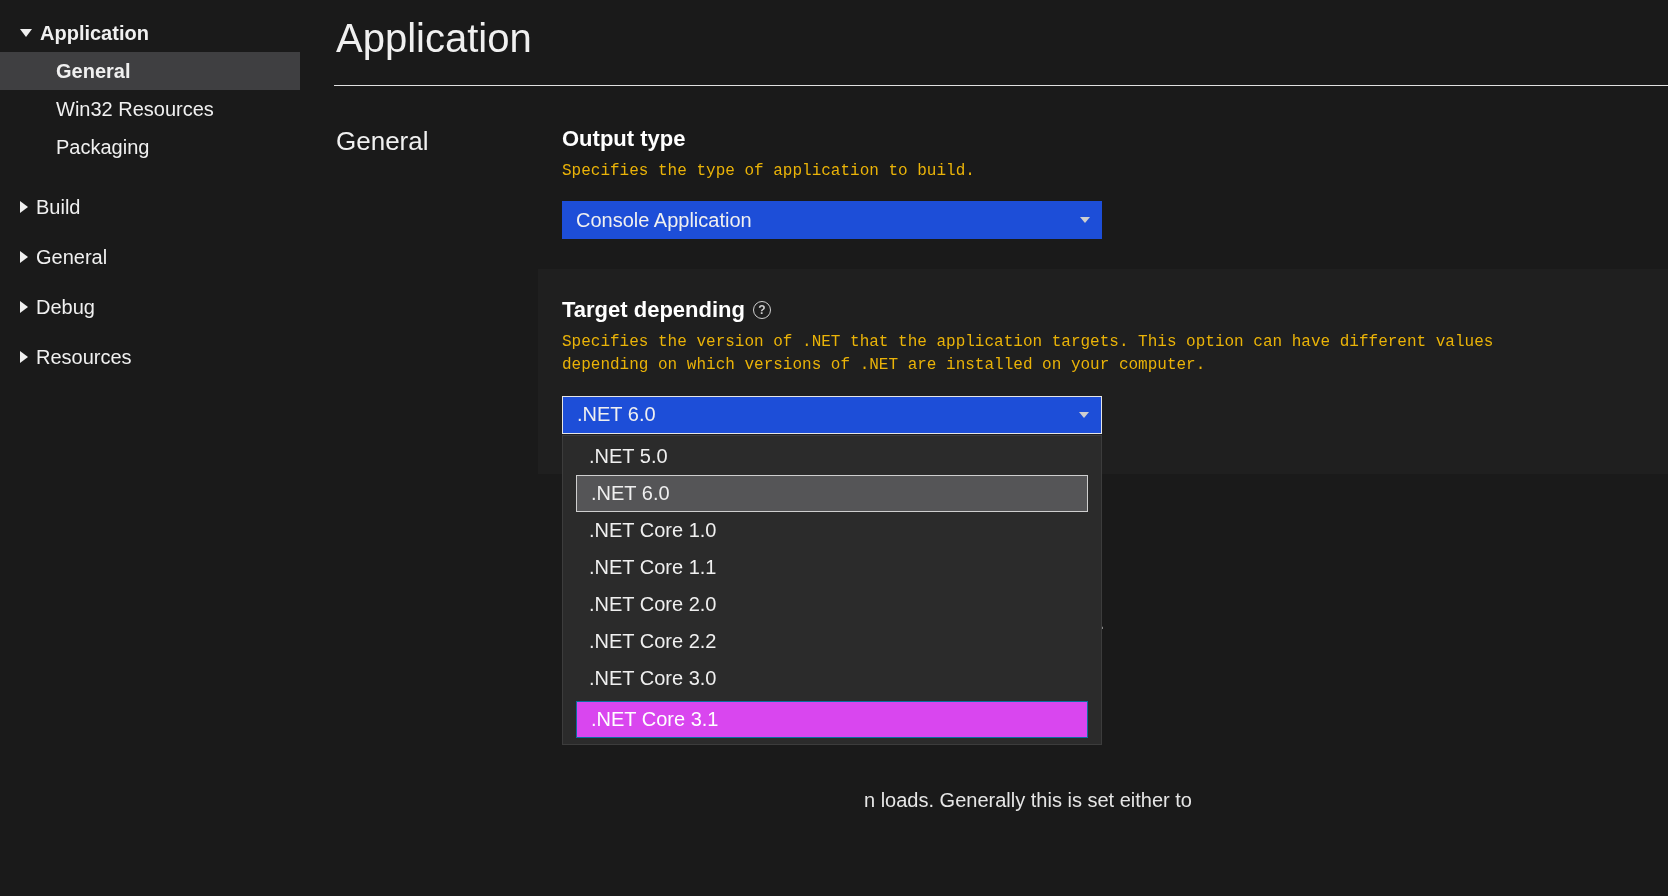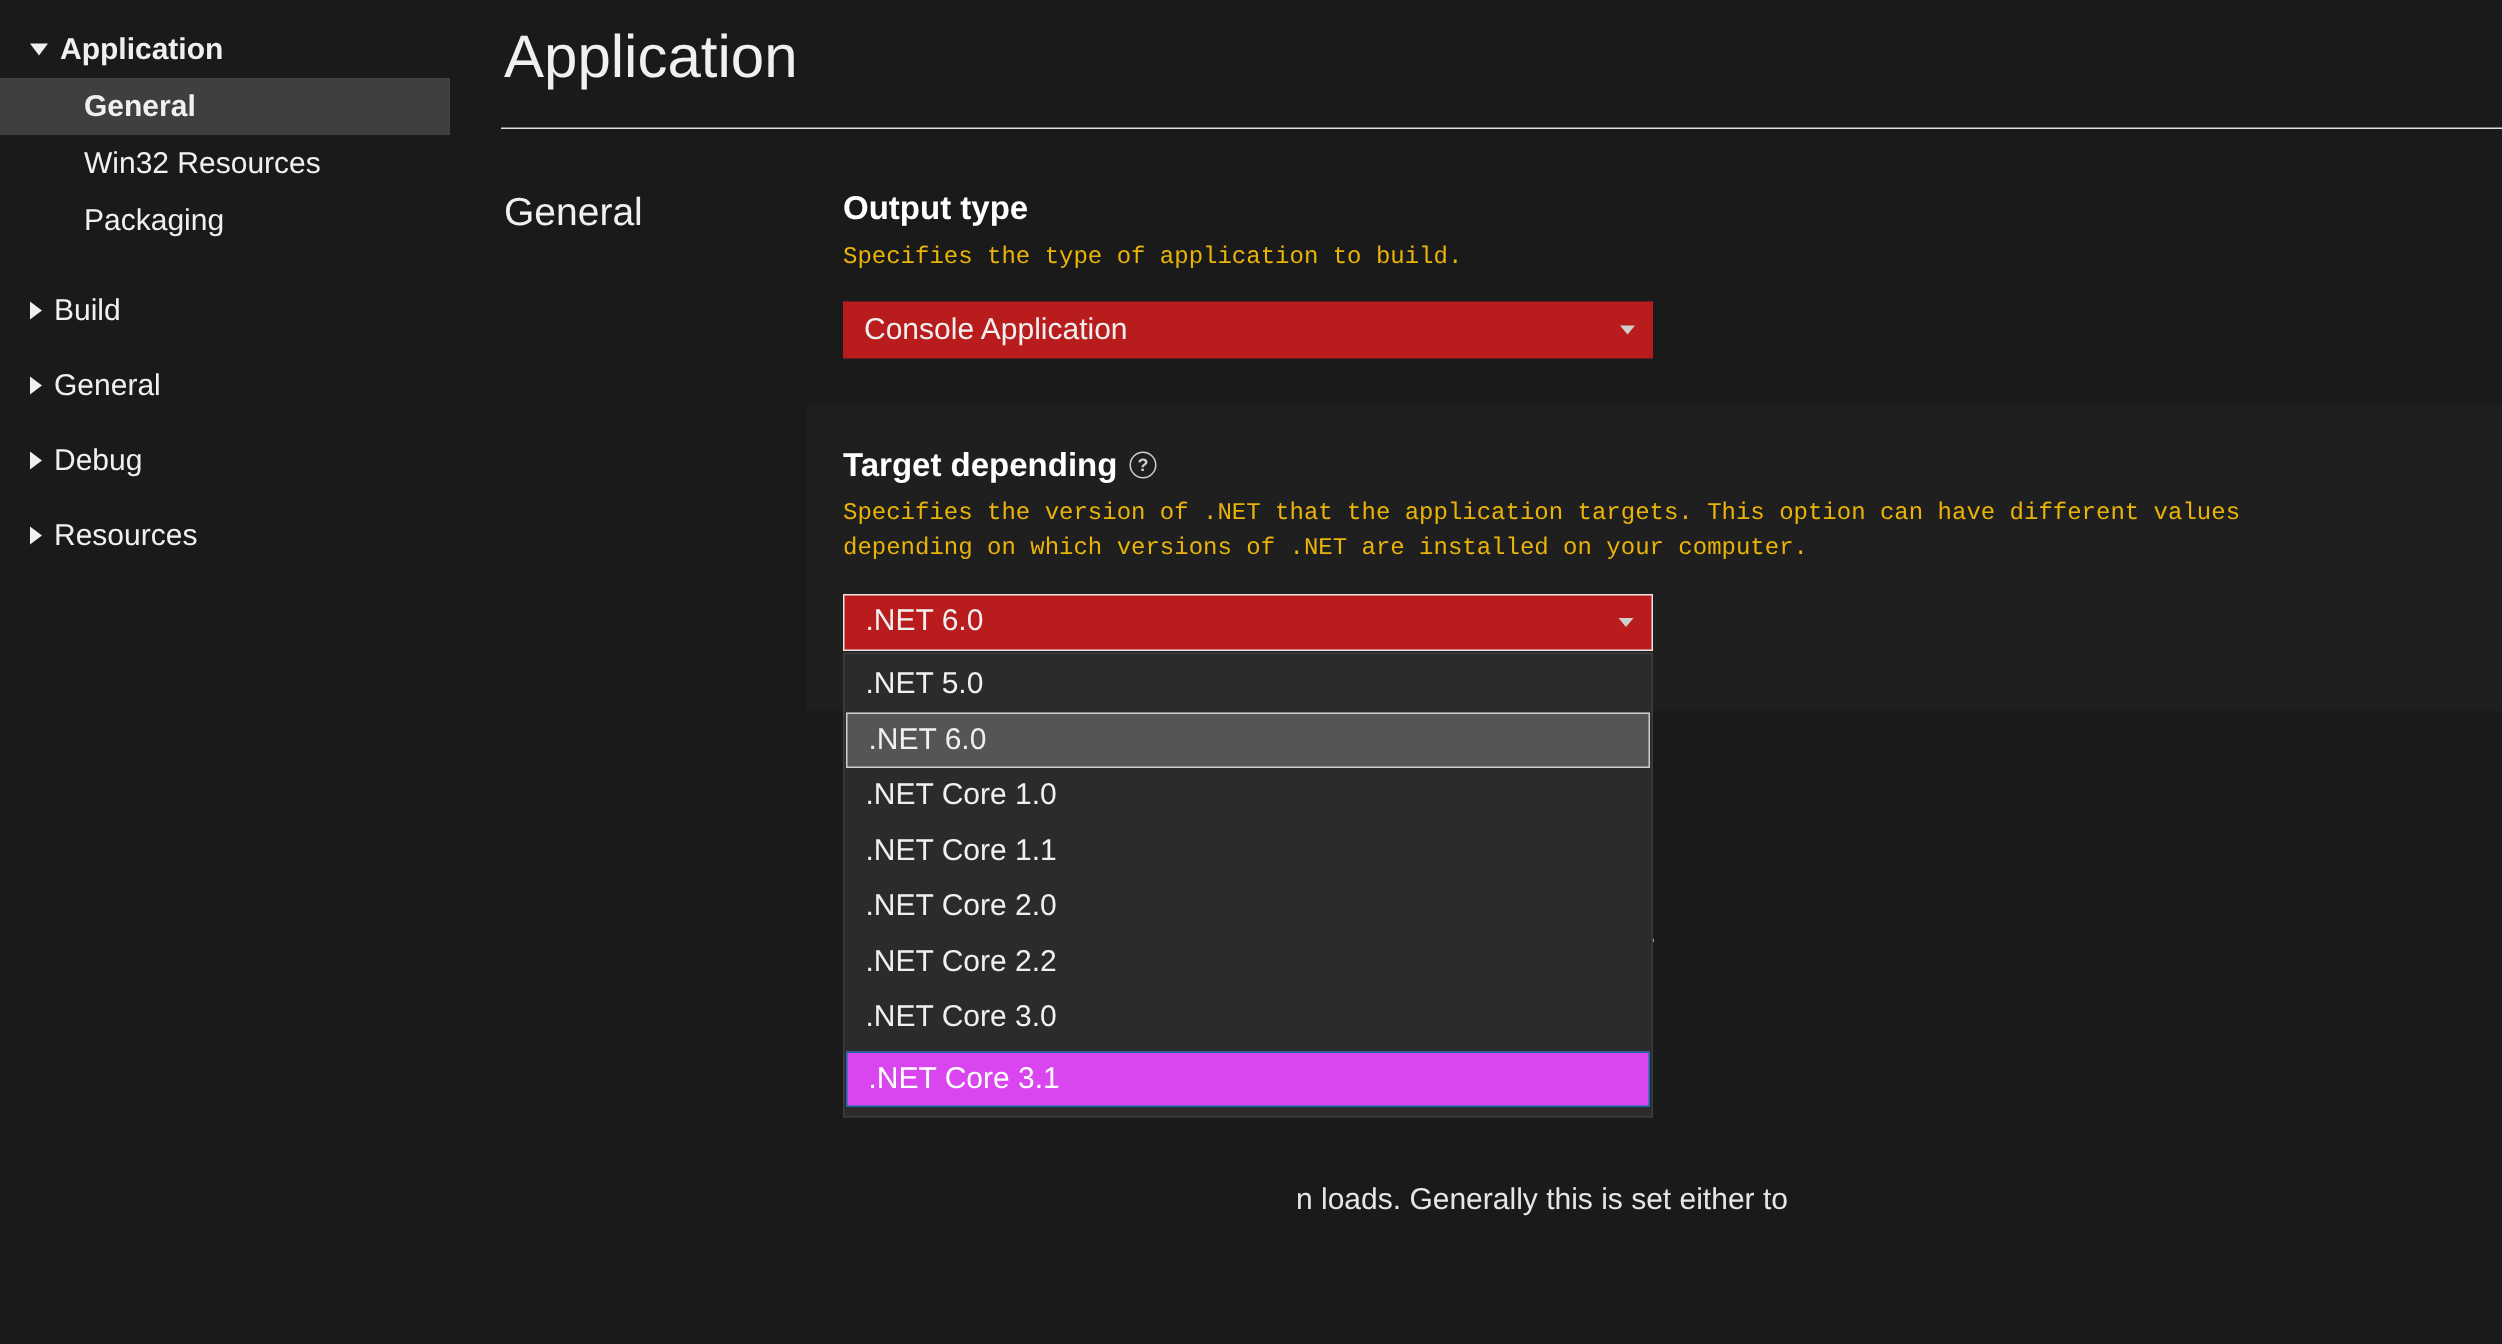--- a/index.html
+++ b/index.html
@@ -118,21 +118,21 @@
     font-family: Liberation Mono, monospace;
   }
 
   
   .combobox {
     position: relative;
     width: 540px;
   }
   .combo-display {
     height: 38px;
-    background: #b91c1c;
+    background: #1d4ed8;
     color: #f0f0f0;
     display: flex;
     align-items: center;
     justify-content: space-between;
     padding: 0 12px 0 14px;
     font-size: 20px;
     cursor: pointer;
   }
   .combo-display.open {
     border: 1px solid #e6e6e6;
@@ -143,21 +143,21 @@
     border-right: 5px solid transparent;
     border-top: 6px solid #cfcfcf;
   }
   .combo-list {
     position: absolute;
     left: 0;
     top: 39px;
     width: 540px;
     background: #2b2b2b;
     border: 1px solid #3c3c3c;
-    padding: 2px 0;
+    padding: 2px 12px;
     z-index: 10;
   }
   .combo-item {
     height: 37px;
     display: flex;
     align-items: center;
     padding-left: 14px;
     font-size: 20px;
     color: #f0f0f0;
     cursor: pointer;

